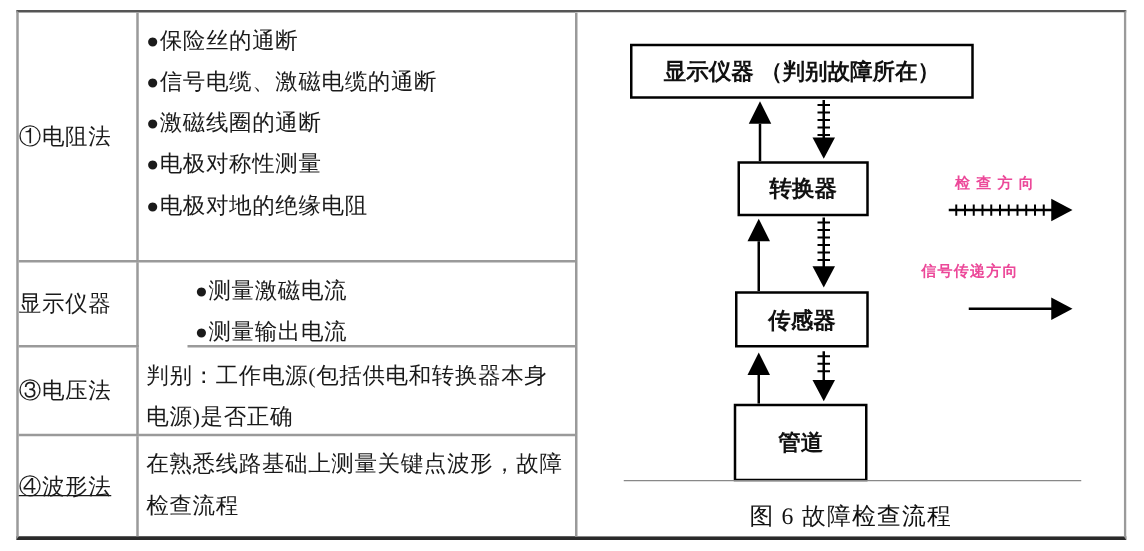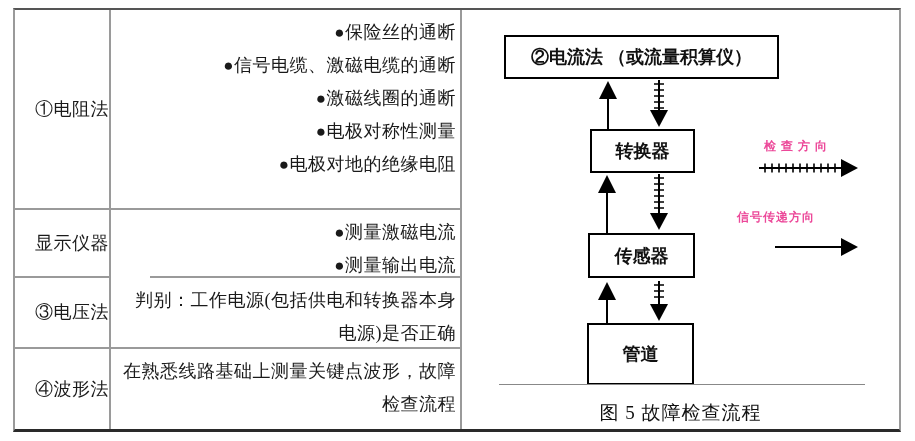--- a/index.html
+++ b/index.html
@@ -15,24 +15,22 @@
     box-sizing:border-box;background:#fff;
   }
   
   .left-grid{
     position:absolute;left:0;top:0;width:445px;height:100%;
     display:grid;grid-template-columns:96px 1fr;grid-template-rows:200px 68px 71px 1fr;
   }
   .cell{box-sizing:border-box;font-size:18px;letter-spacing:.5px;line-height:33px;}
   .cell.method{
     border-right:2px solid #9a9a9a;display:flex;align-items:center;
-    padding-left:10px;
-    justify-content:flex-end;
   }
-  .cell.content{padding:6px 4px 0 6px;text-align:right;}
+  .cell.content{padding:6px 4px 0 6px;}
   .cell.rule{border-bottom:2px solid #9a9a9a;}
   .bullet-item{white-space:nowrap;}
   .bullet-glyph{font-size:17px;}
   
   .diagram{
     position:absolute;left:445px;top:0;right:0;bottom:0;
     border-left:2px solid #9a9a9a;background:#fff;
     font-family:"Liberation Sans",sans-serif;
   }
   .arrow-layer{position:absolute;left:0;top:0;width:441px;height:419px;}
@@ -82,21 +80,21 @@
         <div class="cell content rule" style="grid-area: 2 / 2; margin-left: 39px;">
           <div class="bullet-item"><span class="bullet-glyph">●</span>测量激磁电流</div>
           <div class="bullet-item"><span class="bullet-glyph">●</span>测量输出电流</div>
         </div>
         <div class="cell method rule" style="grid-area: 3 / 1;">
           <span>③电压法</span>
         </div>
         <div class="cell content rule" style="grid-area: 3 / 2;">
           <div>判别：工作电源(包括供电和转换器本身电源)是否正确</div>
         </div>
-        <div class="cell method" style="grid-area: 4 / 1;">
+        <div class="cell method" style="grid-area: 4 / 1; text-decoration: underline;">
           <span>④波形法</span>
         </div>
         <div class="cell content" style="grid-area: 4 / 2;">
           <div>在熟悉线路基础上测量关键点波形，故障检查流程</div>
         </div>
       </div>
 
     <div class="diagram">
 
       <svg class="arrow-layer" width="441" height="419" viewBox="0 0 441 419" fill="#000" stroke="#000">
@@ -136,33 +134,33 @@
           <path d="M303,153.5 v9 M310,153.5 v9 M317,153.5 v9 M324,153.5 v9 M331,153.5 v9 M338,153.5 v9 M345,153.5 v9 M352,153.5 v9 M359,153.5 v9 M366,153.5 v9 M373,153.5 v9" stroke-width="1.6"></path>
           <polygon points="396,158 379,149 379,167" stroke="none"></polygon>
         </g>
         <g>
           <line x1="313" y1="237" x2="380" y2="237" stroke-width="2"></line>
           <polygon points="396,237 379,228 379,246" stroke="none"></polygon>
         </g>
       </svg>
 
       <div class="node node-display">
-        <span>②电流法 （或流量积算仪）</span>
+        <span>显示仪器 （判别故障所在）</span>
       </div>
       <div class="node node-sensor">
         <span>传感器</span>
       </div>
       <div class="node node-converter">
         <span>转换器</span>
       </div>
       <div class="node node-pipe">
         <span>管道</span>
       </div>
 
       <div class="legend-label legend-check">检查方向</div>
       <div class="legend-label legend-signal">信号传递方向</div>
 
       <div class="caption-divider"></div>
-      <div class="figure-caption">图 5 故障检查流程</div>
+      <div class="figure-caption">图 6 故障检查流程</div>
     </div>
 
   </div>
 </div>
 
 </body></html>

